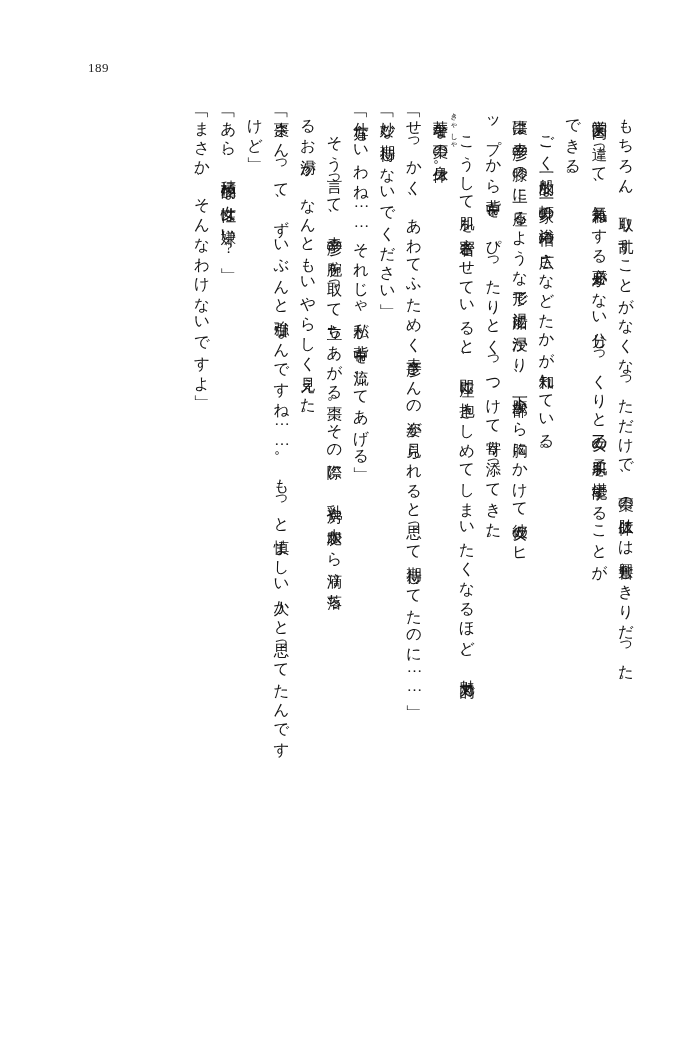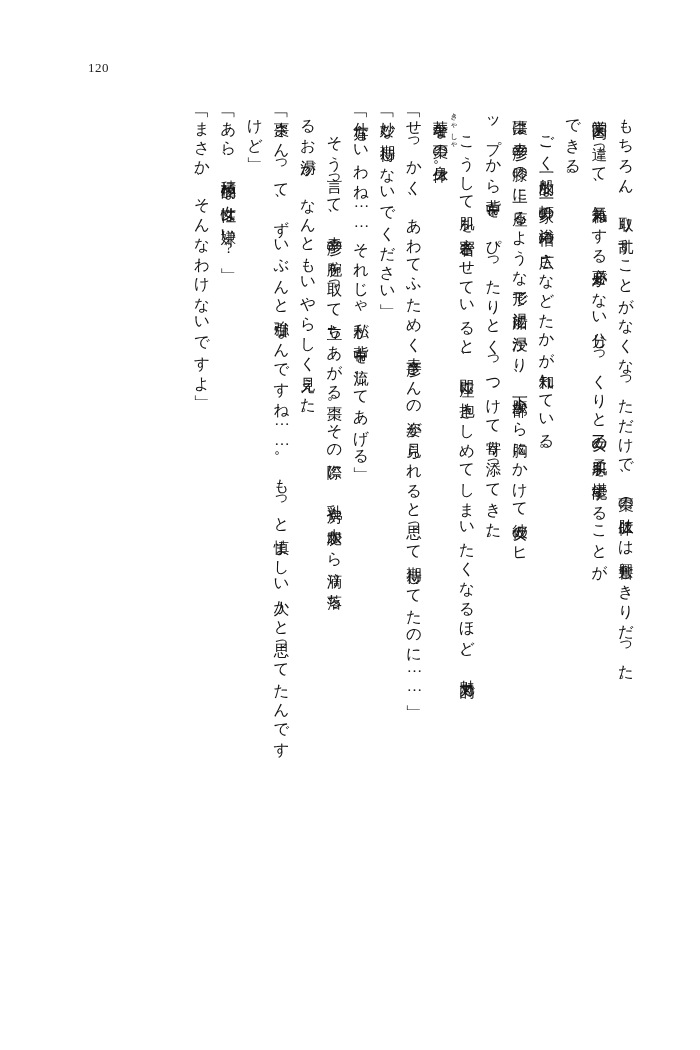--- a/index.html
+++ b/index.html
@@ -70,21 +70,21 @@
     color: #222;
     right: -9px;
     top: 0;
   }
 </style>
 </head>
 <body>
 
 <div class="page">
 
-  <div class="page-number">120</div>
+  <div class="page-number">189</div>
 
   <div class="text-body">
     <div class="col">もちろん、取り乱すことがなくなっただけで、棗の肢体には興奮しきりだった。</div>
     <div class="col">学園内と違って、気兼ねする必要がない分じっくりと乙女の柔肌を堪能することが</div>
     <div class="col">できる。</div>
     <div class="col indent">ごく一般的な一軒家の浴槽の広さなどたかが知れている。</div>
     <div class="col">棗は幸彦の膝の上に座るような形で湯船に浸かり、下腹部から胸にかけて彼女のヒ</div>
     <div class="col">ップから背中を、ぴったりとくっつけて寄り添ってきた。</div>
     <div class="col indent">こうして肌を密着させていると、即座に抱きしめてしまいたくなるほど、魅力的で</div>
     <div class="col ruby-col">

